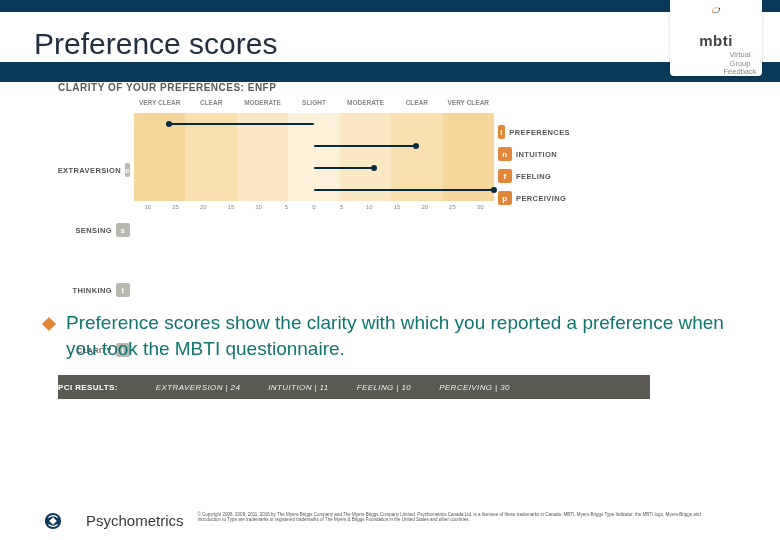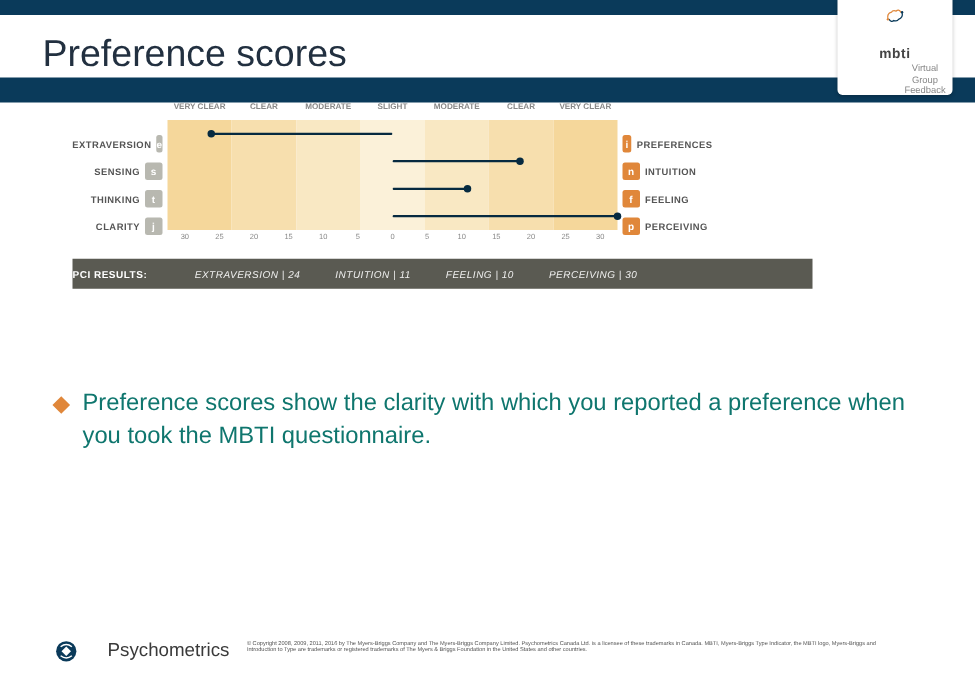--- a/index.html
+++ b/index.html
@@ -52,21 +52,21 @@
     flex-direction: column;
     align-items: center;
     justify-content: flex-start;
     padding-top: 6px;
     z-index: 5;
     font-size: 8px;
     color: #6a6a6a;
     text-align: center;
   }
   .logo-box svg { width: 38px; height: 26px; }
-  .logo-box .brand { font-size: 11px; color: #444; font-weight: 600; margin-top: 18px; letter-spacing: .5px;}
+  .logo-box .brand { font-size: 15px; color: #444; font-weight: 600; margin-top: 18px; letter-spacing: .5px;}
   .logo-box .sub { font-size: 7.5px; line-height: 1.1; color: #888; margin-top: 2px; margin-left: 48px;}
   .chart-area {
     position: absolute;
     top: 82px;
     left: 58px;
     width: 592px;
   }
   .clarity-title {
     font-size: 10px;
     font-weight: 700;
@@ -82,21 +82,21 @@
   }
   .row-labels-left, .row-labels-right {
     display: flex;
     flex-direction: column;
     gap: 0;
     font-size: 7.5px;
     font-weight: 700;
     letter-spacing: .4px;
     color: #555;
   }
-  .row-labels-left { width: 72px; text-align: right; }
+  .row-labels-left { width: 72px; text-align: right; gap: 38px; }
   .row-labels-right { width: 72px; text-align: left; }
   .row-labels-left div, .row-labels-right div {
     height: 22px;
     display: flex;
     align-items: center;
     justify-content: flex-end;
     gap: 4px;
   }
   .row-labels-right div { justify-content: flex-start; }
   .badge {
@@ -237,20 +237,21 @@
     <path d="M32 8 Q34 18 26 20 Q24 24 18 22 Q14 26 10 20" stroke="#0a3a5a" stroke-width="2.2" fill="none" stroke-linecap="round"></path>
     <circle cx="8" cy="20" r="2" fill="#e0873a"></circle>
     <circle cx="32" cy="8" r="2" fill="#0a3a5a"></circle>
   </svg>
   <div class="brand">mbti</div>
   <div class="sub" style="white-space:pre-line">Virtual Group
 Feedback</div>
 </div>
 
 <div class="chart-area">
+  <div class="clarity-title">CLARITY OF YOUR PREFERENCES: ENFP</div>
 
   <div class="chart">
     <div class="row-labels-left">
       <div class="spacer-top"></div>
       <div>
           <span>EXTRAVERSION</span>
           <span class="badge">e</span>
         </div>
       <div>
           <span>SENSING</span>

